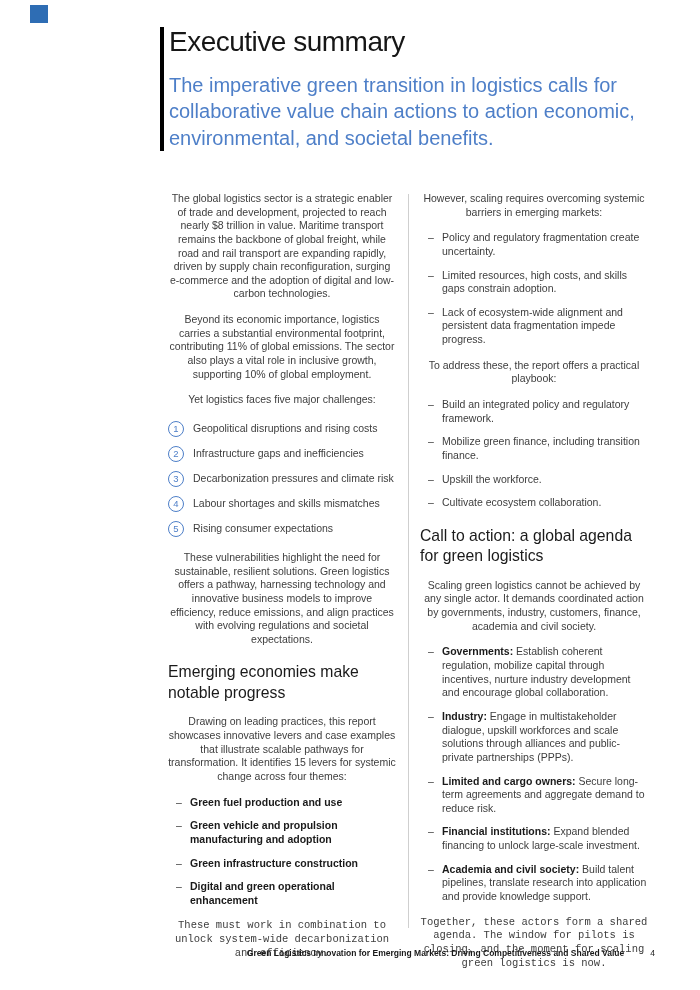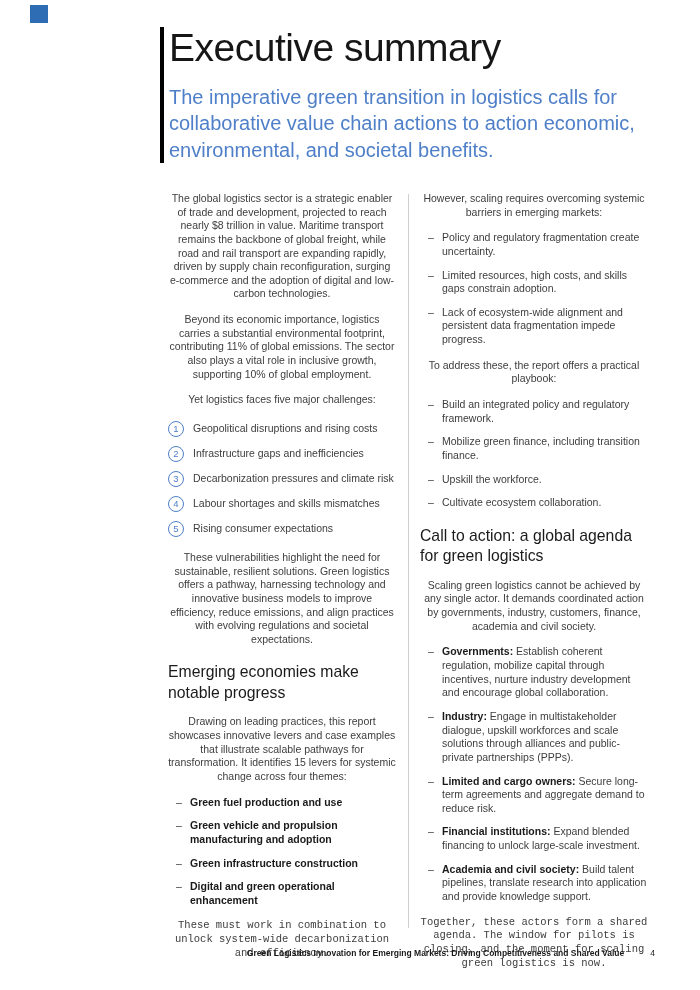--- a/index.html
+++ b/index.html
@@ -21,21 +21,21 @@
     background: #2e6db4;
   }
   .headline {
     position: absolute;
     left: 160px; top: 27px;
     width: 502px;
     border-left: 4px solid #000000;
     padding-left: 5px;
   }
   .title {
-    font-size: 39px;
+    font-size: 28px;
     font-weight: 400;
     letter-spacing: -0.5px;
     color: #161616;
     line-height: 1.1;
   }
   .subtitle {
     margin-top: 14px;
     width: 492px;
     font-size: 20px;
     line-height: 1.32;

